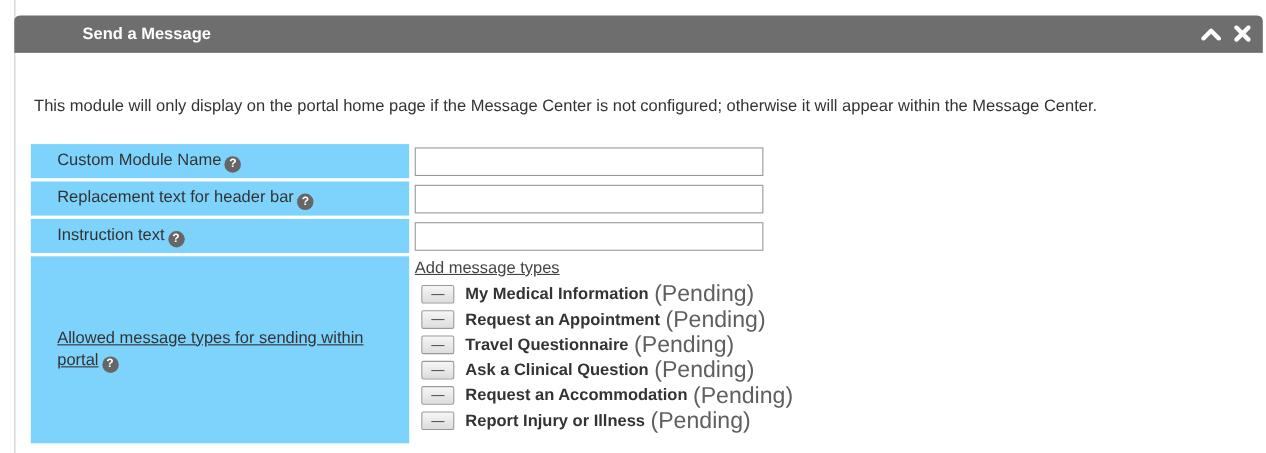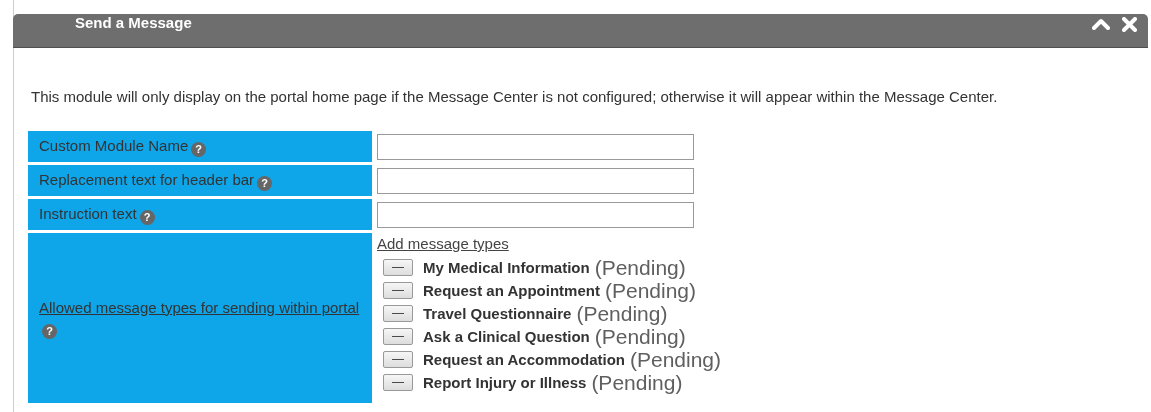--- a/index.html
+++ b/index.html
@@ -22,21 +22,21 @@
   }
   
   .panel-header {
     position: absolute;
     left: -1px; top: 14px;
     width: 1135px; height: 34px;
     background: #6e6e6e;
     border-radius: 5px 5px 0 0;
     border-bottom: 1px solid #4f4f4f;
     display: flex;
-    align-items: flex-start;
+    align-items: center;
   }
   .panel-title {
     color: #ffffff;
     font-weight: bold;
     font-size: 15px;
     padding-left: 62px;
     flex: 1 1 auto;
     white-space: nowrap;
   }
   .header-icons {
@@ -76,22 +76,22 @@
   
   .form-table {
     width: 1100px;
     border-collapse: separate;
     border-spacing: 0 3px;
     margin-left: -3px;
   }
   .form-table td { vertical-align: middle; }
   td.label-cell {
     width: 344px;
-    background: #0ea5e9;
-    padding: 5px 11px;
+    background: #7dd3fc;
+    padding: 5px 24px;
     font-size: 15px;
     color: #333;
     line-height: 20px;
   }
   td.field-cell {
     padding-left: 5px;
   }
   .help-icon {
     display: inline-block;
     width: 15px; height: 15px;

